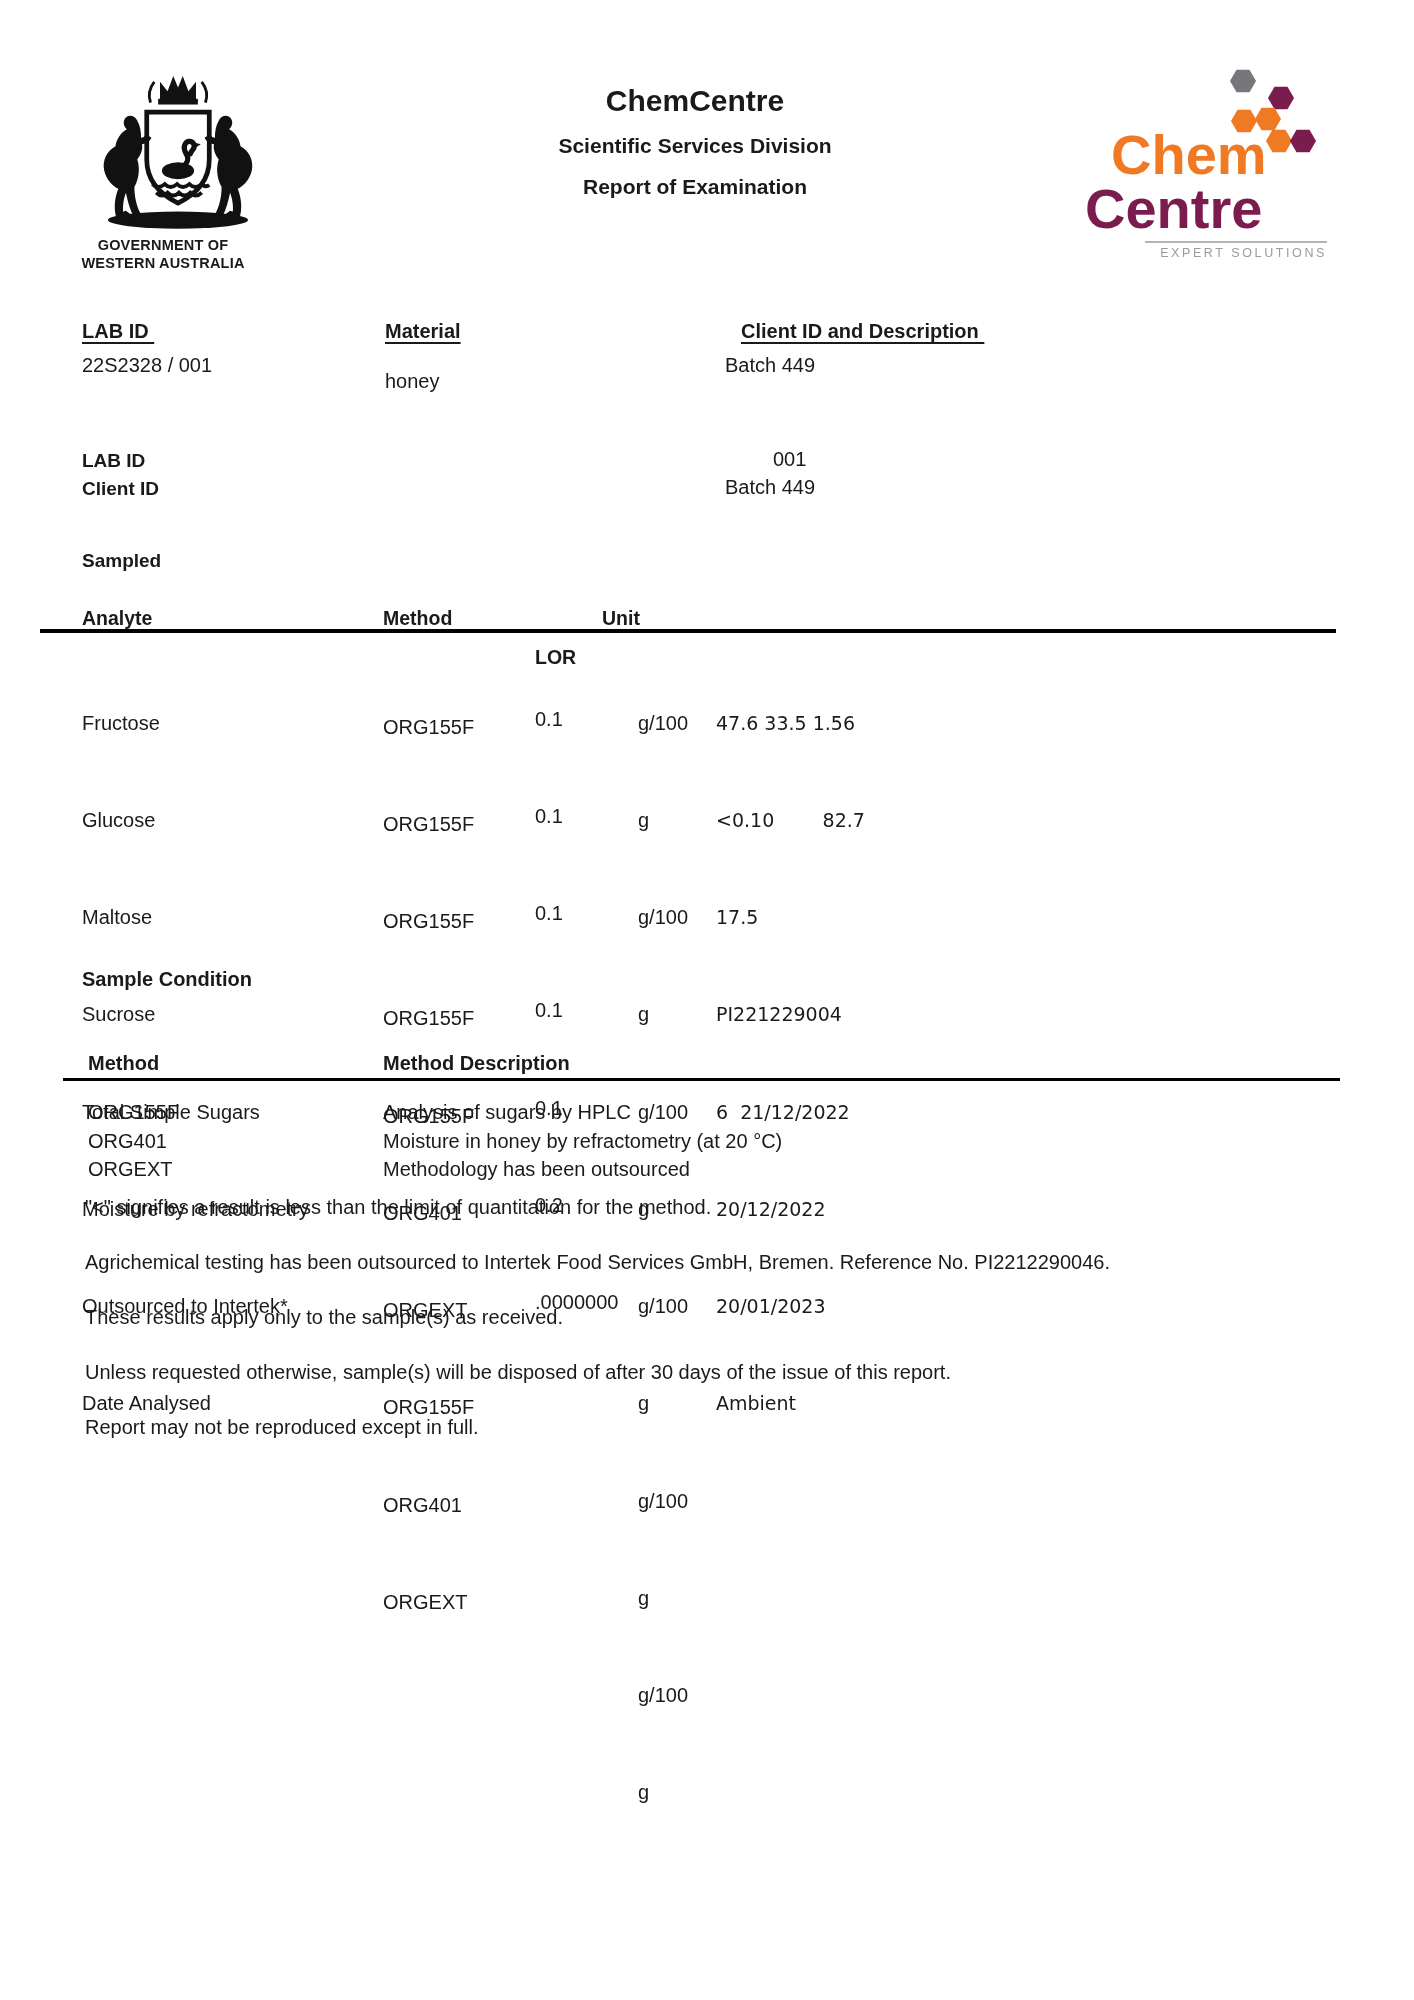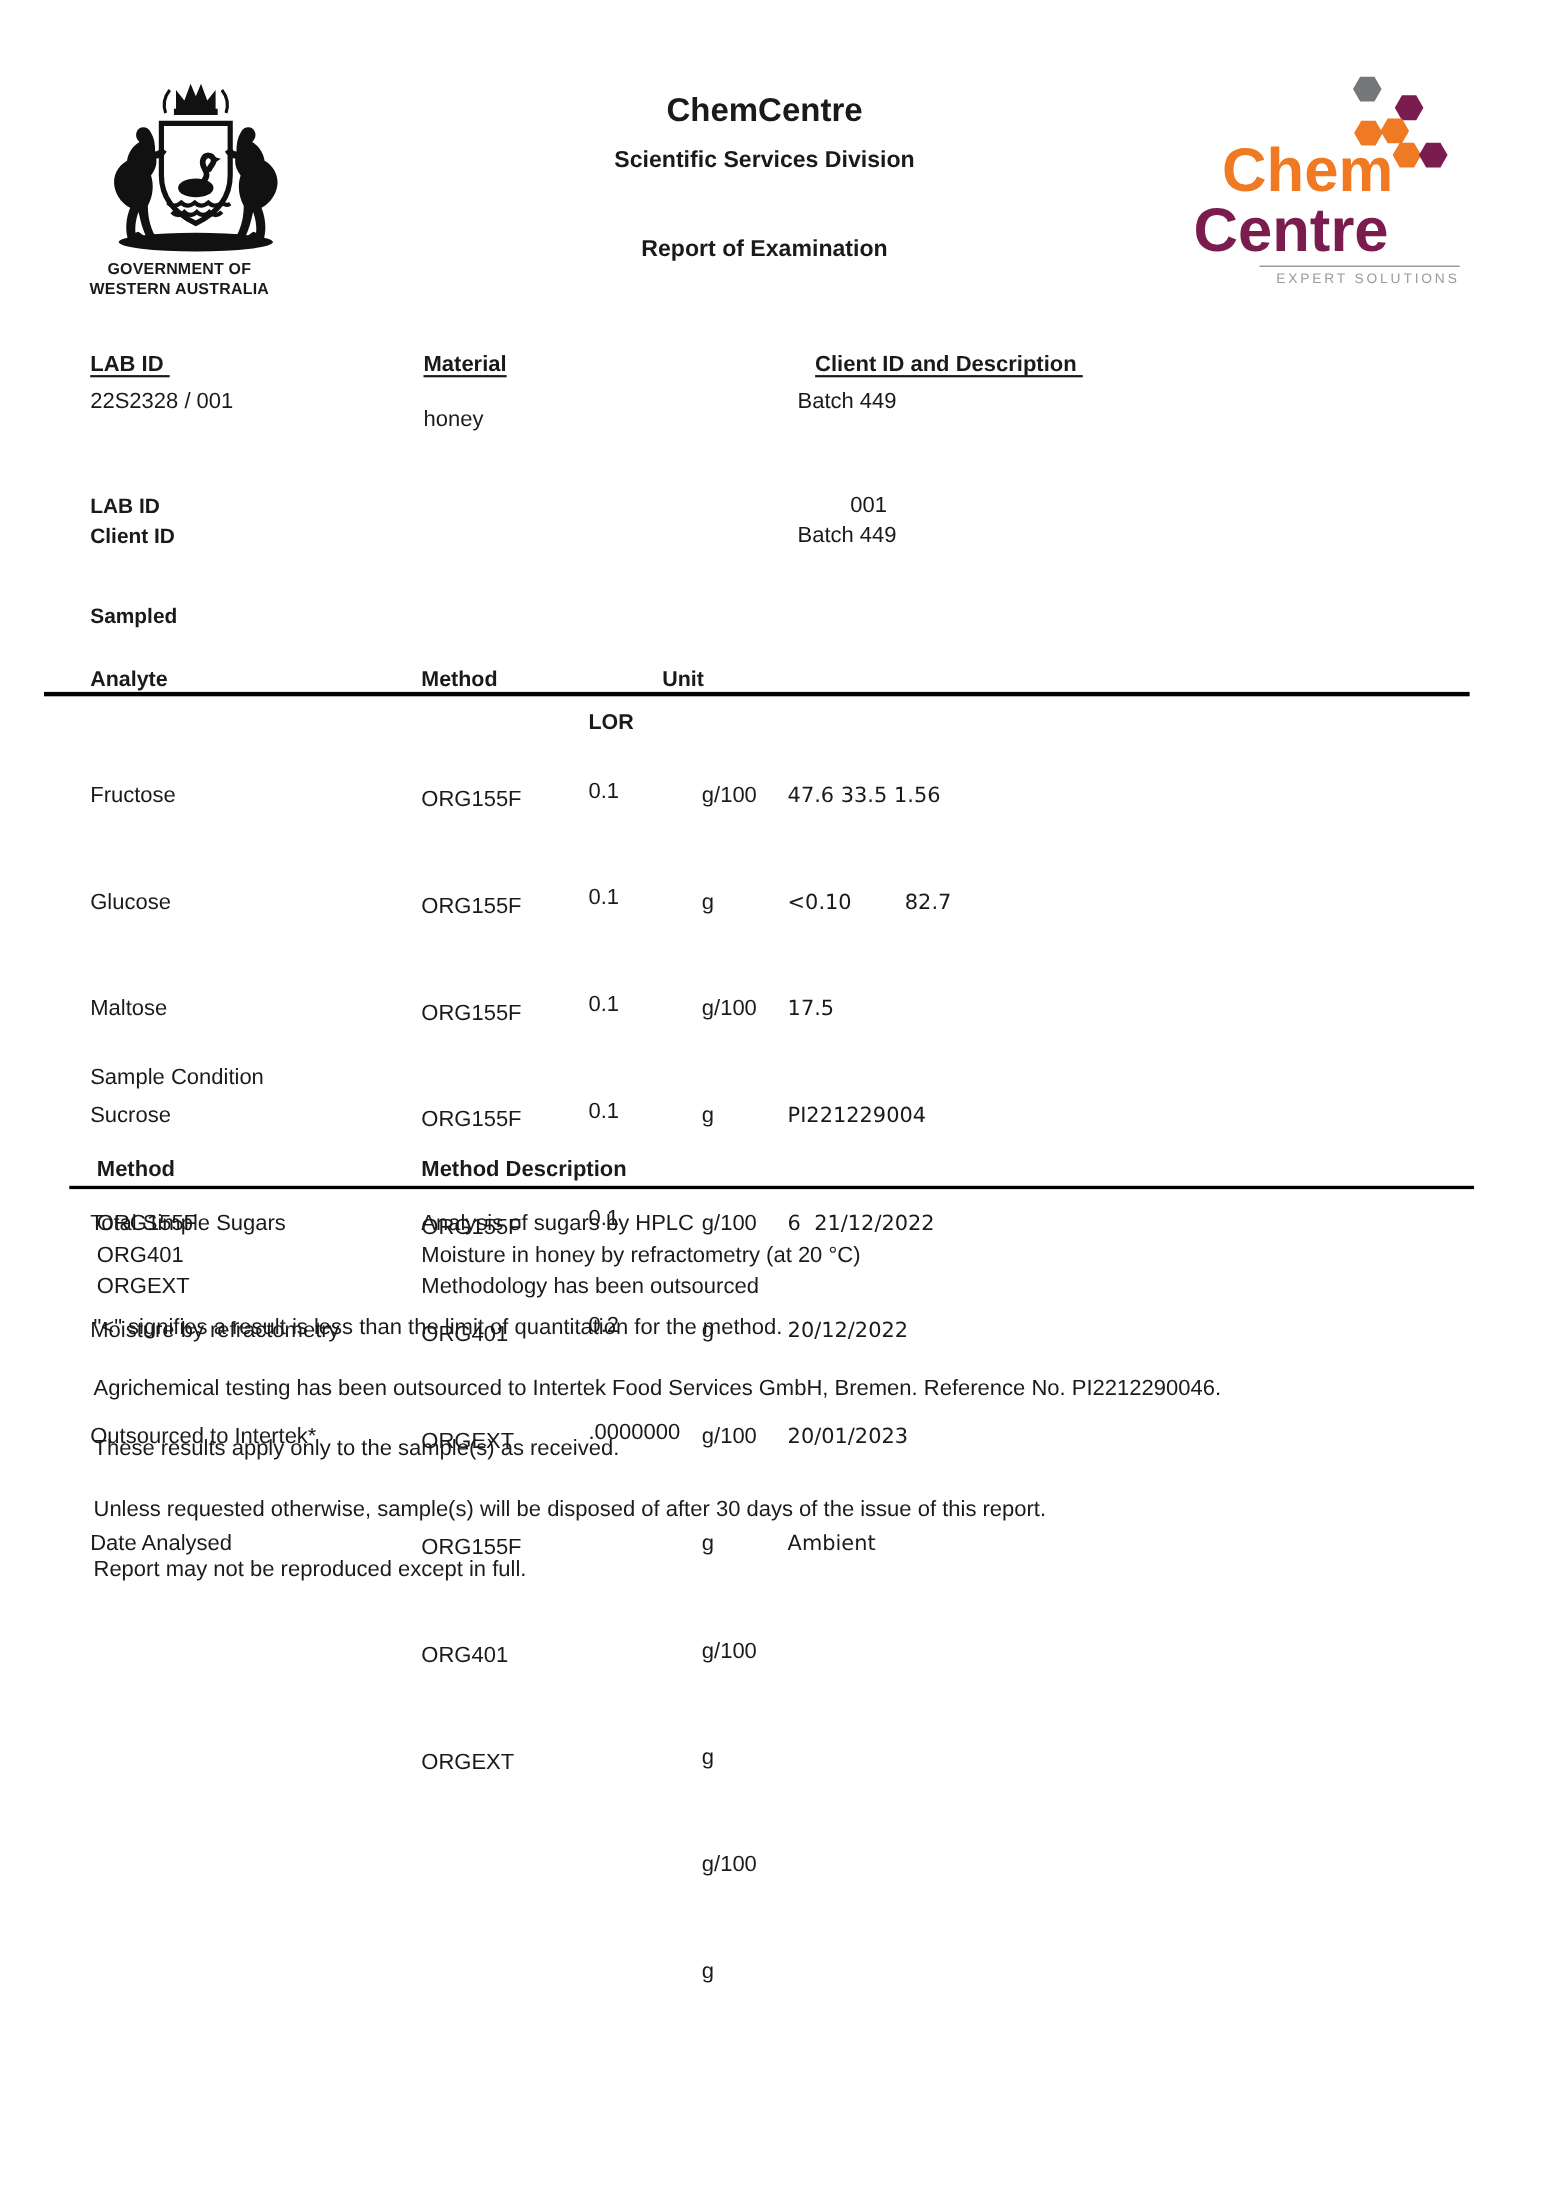--- a/index.html
+++ b/index.html
@@ -10,21 +10,21 @@
     overflow:hidden; margin:0 auto;
   }
   .abs { position:absolute; }
 
   
   .crest-caption { position:absolute; left:58px; top:236px; width:210px;
     text-align:center; font-weight:bold; font-size:14.5px; line-height:18px; letter-spacing:.2px; }
   .title-block { position:absolute; left:390px; top:0; width:610px; text-align:center; }
   .org-name { position:absolute; left:0; top:84px; width:610px; font-size:30px; font-weight:bold; }
   .division  { position:absolute; left:0; top:134px; width:610px; font-size:21px; font-weight:bold; }
-  .report-title { position:absolute; left:0; top:175px; width:610px; font-size:21px; font-weight:bold;margin-top:40px; }
+  .report-title { position:absolute; left:0; top:175px; width:610px; font-size:21px; font-weight:bold; }
 
   
   .lbl { font-weight:bold; font-size:20px; white-space:pre; }
   .lbl-u { text-decoration:underline; text-underline-offset:4px; text-decoration-thickness:2px; }
   .val { font-size:20px; white-space:pre; }
 
   
   .thead { font-weight:bold; font-size:19.5px; }
   .rule { position:absolute; background:#000; }
   .col-stack { position:absolute; font-size:20px; line-height:32.4px; white-space:pre; }
@@ -112,21 +112,21 @@
   <div class="col-stack" style="left:82px; top:642px;">
     <div>Fructose</div>
     <div>Glucose</div>
     <div>Maltose</div>
     <div>Sucrose</div>
     <div>Total Simple Sugars</div>
     <div>Moisture by refractometry</div>
     <div>Outsourced to Intertek*</div>
     <div>Date Analysed</div>
   </div>
-  <div class="abs val" style="left:82px; top:968px;">Sample Condition</div>
+  <div class="abs val" style="left:82px; top:968px;font-weight:bold;">Sample Condition</div>
 
   <div class="col-stack" style="left:383px; top:646px;">
     <div>ORG155F</div>
     <div>ORG155F</div>
     <div>ORG155F</div>
     <div>ORG155F</div>
     <div>ORG155F</div>
     <div>ORG401</div>
     <div>ORGEXT</div>
     <div>ORG155F</div>

